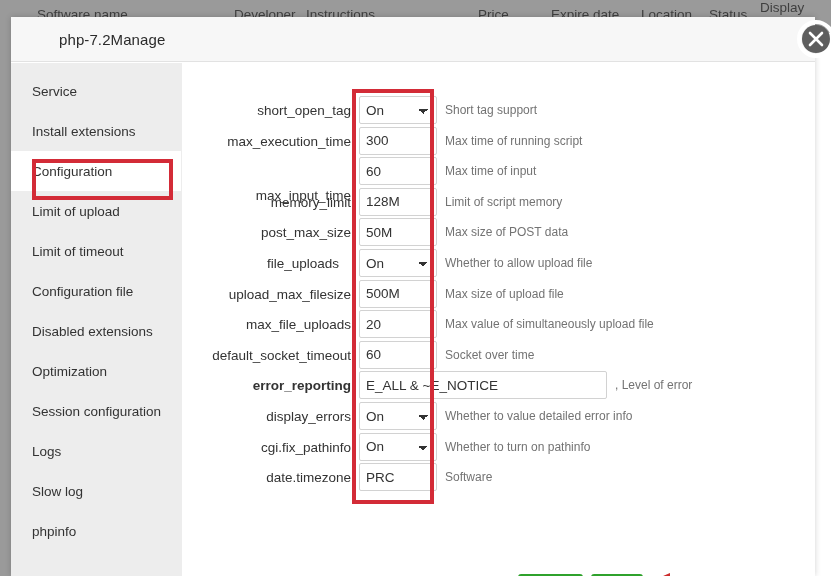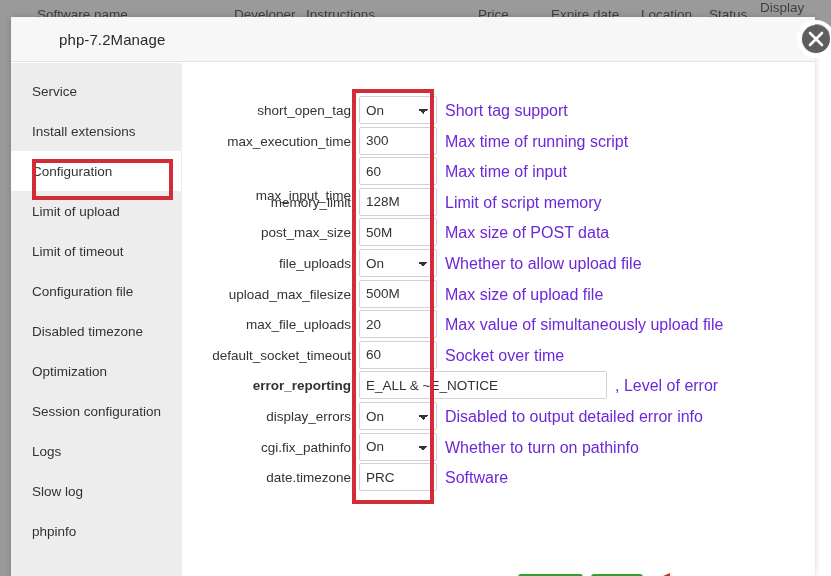--- a/index.html
+++ b/index.html
@@ -125,21 +125,21 @@
     padding-right: 20px;
     background-image:
       linear-gradient(45deg, transparent 50%, #333 50%),
       linear-gradient(135deg, #333 50%, transparent 50%);
     background-position: calc(100% - 13px) 12px, calc(100% - 8px) 12px;
     background-size: 5px 5px, 5px 5px;
     background-repeat: no-repeat;
   }
   .desc {
     position: absolute; left: 263px;
-    font-size: 16px; color: #6d28d9; white-space: nowrap;
+    font-size: 12px; color: #737373; white-space: nowrap;
     line-height: 31px;
   }
   .desc.err { left: 433px; }
 
   
   .ann-box-fields {
     position: absolute; left: 341px; top: 72px;
     width: 82px; height: 415px;
     border: 4px solid #d32b37;
     pointer-events: none;
@@ -202,21 +202,21 @@
           <div class="side-item" style="top: 128px;">
             <span>Limit of upload</span>
           </div>
           <div class="side-item" style="top: 168px;">
             <span>Limit of timeout</span>
           </div>
           <div class="side-item" style="top: 208px;">
             <span>Configuration file</span>
           </div>
           <div class="side-item" style="top: 248px;">
-            <span>Disabled timezone</span>
+            <span>Disabled extensions</span>
           </div>
           <div class="side-item" style="top: 288px;">
             <span>Optimization</span>
           </div>
           <div class="side-item" style="top: 328px;">
             <span>Session configuration</span>
           </div>
           <div class="side-item" style="top: 368px;">
             <span>Logs</span>
           </div>
@@ -251,21 +251,21 @@
             <div class="lbl" style="right: 456px; line-height: 31px;">memory_limit</div>
             <div class="field-wrap" style="top: 1px;"><input type="text" class="fld" value="128M" style=""></div>
             <div class="desc">Limit of script memory</div>
           </div>
           <div class="row" style="top: 154.4px; width: 633px;">
             <div class="lbl" style="right: 456px; line-height: 31px;">post_max_size</div>
             <div class="field-wrap" style="top: 1px;"><input type="text" class="fld" value="50M" style=""></div>
             <div class="desc">Max size of POST data</div>
           </div>
           <div class="row" style="top: 185px; width: 633px;">
-            <div class="lbl" style="right: 456px; line-height: 31px;">file_uploads</div>
+            <div class="lbl" style="right: 468px; line-height: 31px;">file_uploads</div>
             <div class="field-wrap" style="top: 1px;"><select class="fld"><option>On</option><option>Off</option></select></div>
             <div class="desc">Whether to allow upload file</div>
           </div>
           <div class="row" style="top: 215.6px; width: 633px;">
             <div class="lbl" style="right: 456px; line-height: 31px;">upload_max_filesize</div>
             <div class="field-wrap" style="top: 1px;"><input type="text" class="fld" value="500M" style=""></div>
             <div class="desc">Max size of upload file</div>
           </div>
           <div class="row" style="top: 246.2px; width: 633px;">
             <div class="lbl" style="right: 456px; line-height: 31px;">max_file_uploads</div>
@@ -278,21 +278,21 @@
             <div class="desc">Socket over time</div>
           </div>
           <div class="row" style="top: 307.4px; width: 633px;">
             <div class="lbl" style="right: 456px; line-height: 31px; font-weight: bold;">error_reporting</div>
             <div class="field-wrap" style="top: 1px;"><input type="text" class="fld wide" value="E_ALL &amp; ~E_NOTICE" style=""></div>
             <div class="desc err">, Level of error</div>
           </div>
           <div class="row" style="top: 338px; width: 633px;">
             <div class="lbl" style="right: 456px; line-height: 31px;">display_errors</div>
             <div class="field-wrap" style="top: 1px;"><select class="fld"><option>On</option><option>Off</option></select></div>
-            <div class="desc">Disabled to output detailed error info</div>
+            <div class="desc">Whether to value detailed error info</div>
           </div>
           <div class="row" style="top: 368.6px; width: 633px;">
             <div class="lbl" style="right: 456px; line-height: 31px;">cgi.fix_pathinfo</div>
             <div class="field-wrap" style="top: 1px;"><select class="fld"><option>On</option><option>Off</option></select></div>
             <div class="desc">Whether to turn on pathinfo</div>
           </div>
           <div class="row" style="top: 399.2px; width: 633px;">
             <div class="lbl" style="right: 456px; line-height: 31px;">date.timezone</div>
             <div class="field-wrap" style="top: 1px;"><input type="text" class="fld" value="PRC" style=""></div>
             <div class="desc">Software</div>

